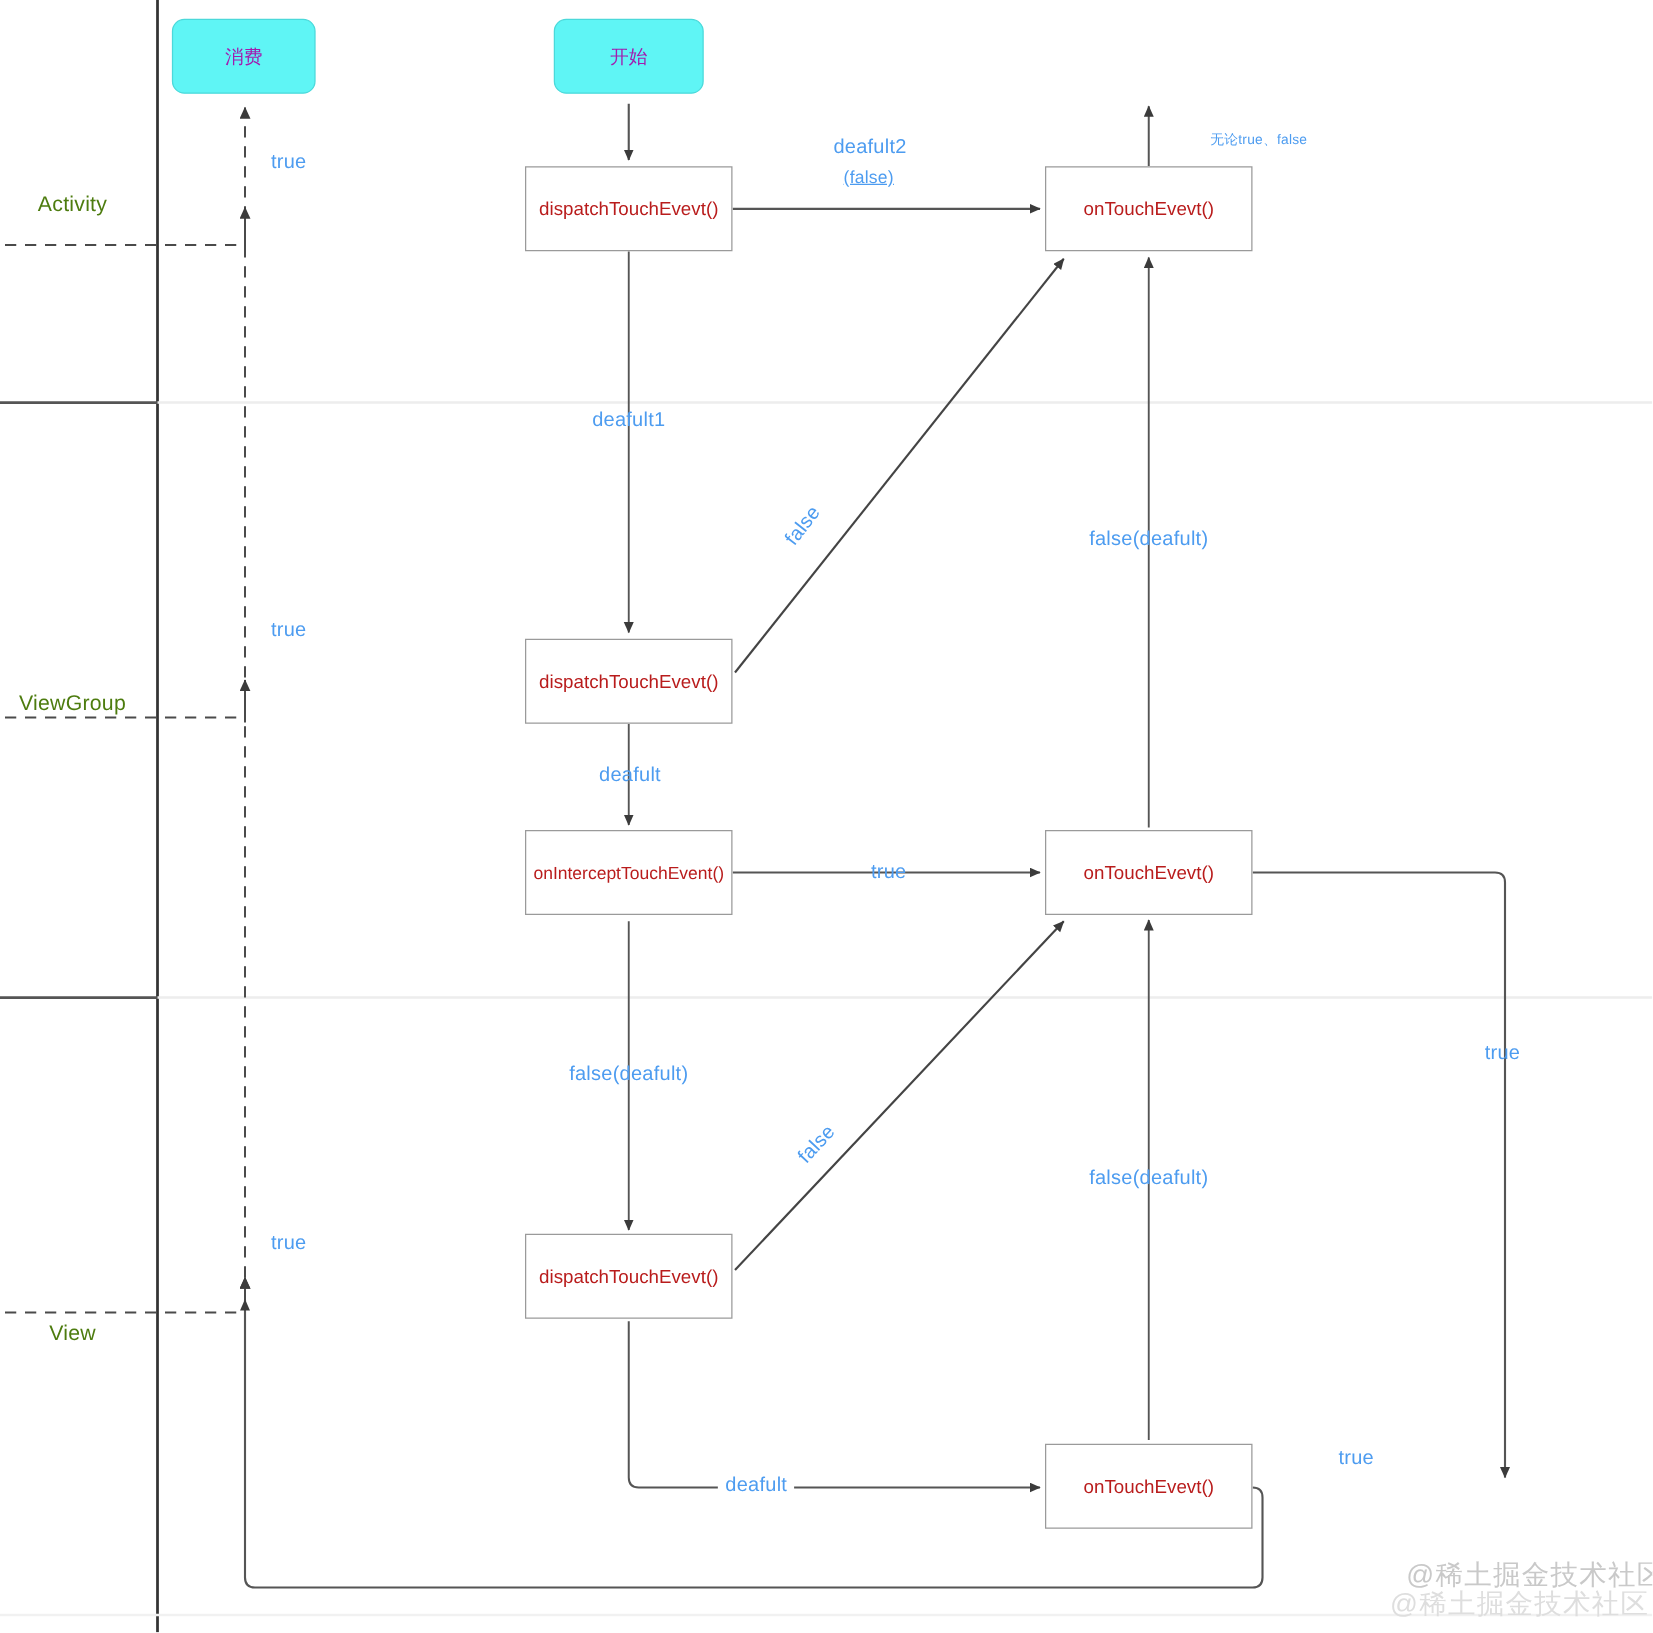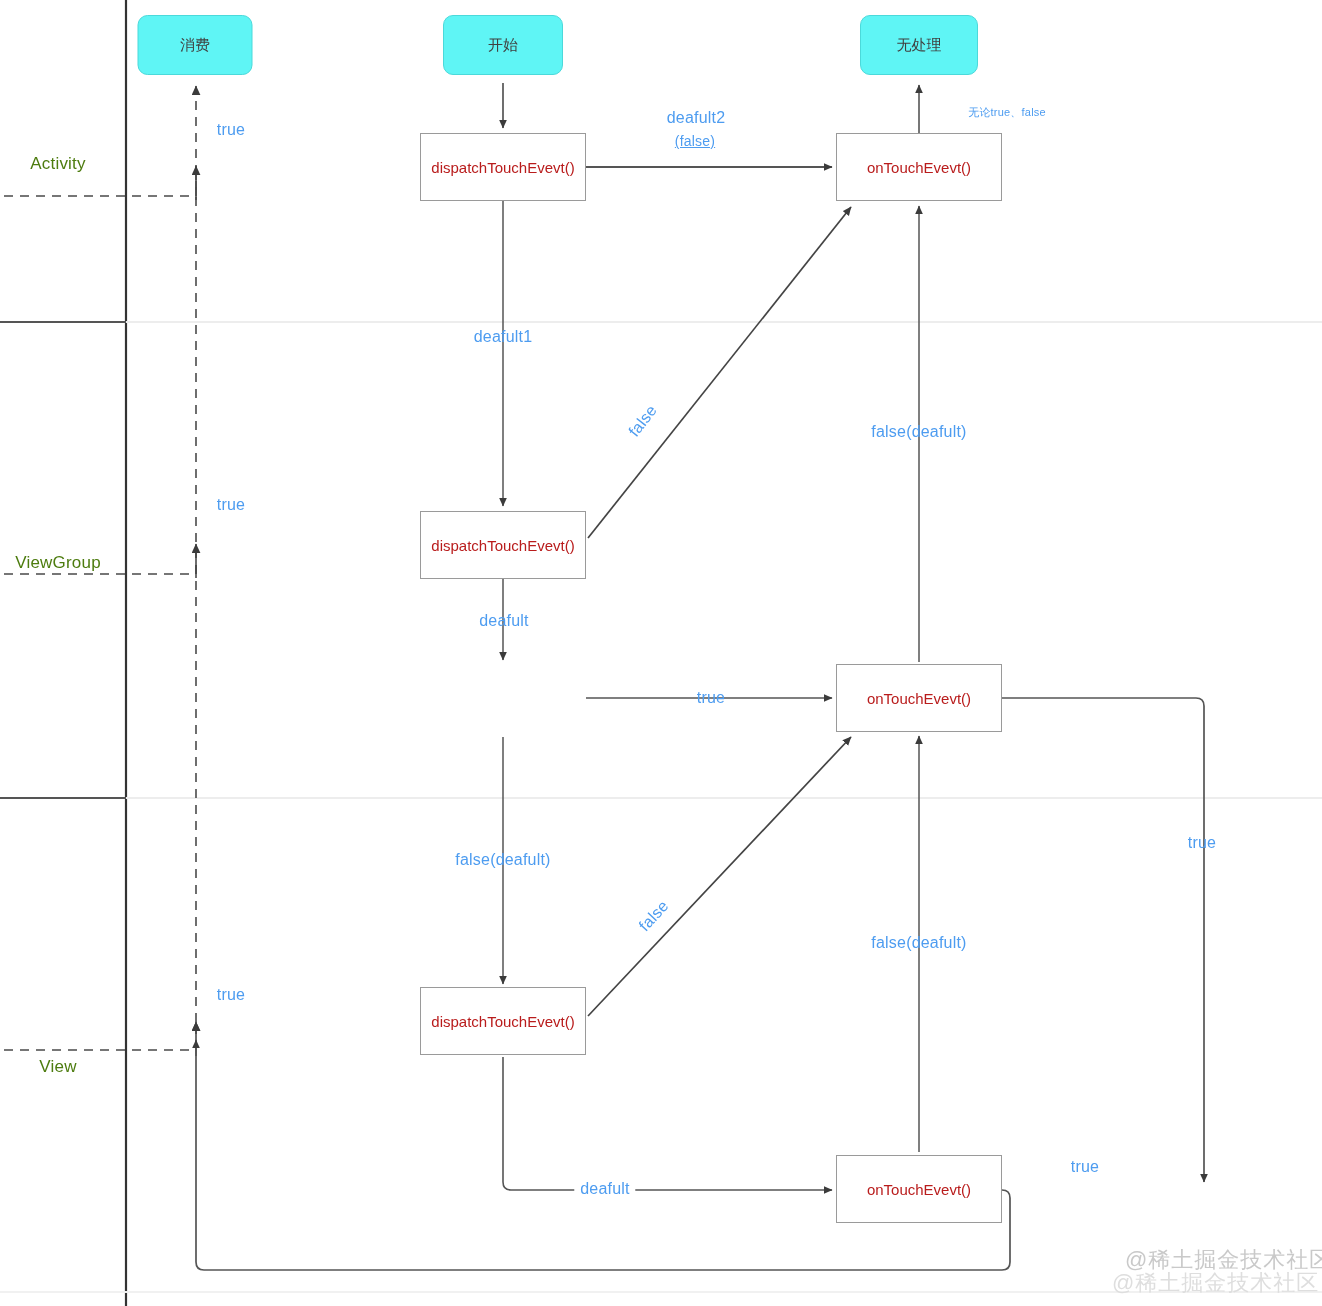--- a/index.html
+++ b/index.html
@@ -34,21 +34,21 @@
     transform:translate(-50%,-50%);
   }
   .node.proc{
     background:#ffffff;
     border:1px solid #9a9a9a;
   }
   .node.term{
     background:#5FF5F5;
     border:1px solid #4bd9da;
     border-radius:10px;
-    color:#404040;
+    color:#a21caf;
     font-size:15px;
   }
 
   .elabel{
     position:absolute;
     font-size:16px;
     color:#4d9cf0;
     white-space:nowrap;
     transform:translate(-50%,-50%);
     letter-spacing:.2px;
@@ -142,26 +142,26 @@
       <path d="M1002,1190 Q1010,1190 1010,1198 L1010,1262 Q1010,1270 1002,1270 L204,1270 Q196,1270 196,1262 L196,1040" stroke="#555555" stroke-width="1.7" fill="none" marker-end="url(#ah)"></path>
     </g>
   </svg>
 
   <div class="lane-label" style="left:58px;top:164px;">Activity</div>
   <div class="lane-label" style="left:58px;top:563px;">ViewGroup</div>
   <div class="lane-label" style="left:58px;top:1067px;">View</div>
 
   <div class="node term" style="left:195px;top:45px;width:115px;height:60px;">消费</div>
   <div class="node term" style="left:503px;top:45px;width:120px;height:60px;text-align:center;">开始</div>
-  <div class="node term" style="left:919px;top:45px;width:118px;height:60px;">无处理</div>
 
   <div class="node proc" style="left:503px;top:167px;width:166px;height:68px;">dispatchTouchEvevt()</div>
   <div class="node proc" style="left:919px;top:167px;width:166px;height:68px;">onTouchEvevt()</div>
 
   <div class="node proc" style="left:503px;top:545px;width:166px;height:68px;">dispatchTouchEvevt()</div>
+  <div class="node proc" style="left:503px;top:698px;width:166px;height:68px;font-size:14px;">onInterceptTouchEvent()</div>
   <div class="node proc" style="left:919px;top:698px;width:166px;height:68px;">onTouchEvevt()</div>
 
   <div class="node proc" style="left:503px;top:1021px;width:166px;height:68px;">dispatchTouchEvevt()</div>
   <div class="node proc" style="left:919px;top:1189px;width:166px;height:68px;">onTouchEvevt()</div>
 
   <div class="elabel" style="left:231px;top:130px;">true</div>
 
   <div class="elabel" style="left:696px;top:118px;">deafult2</div>
   <div class="elabel sub" style="left:695px;top:141px;text-decoration:underline;">(false)</div>
 

